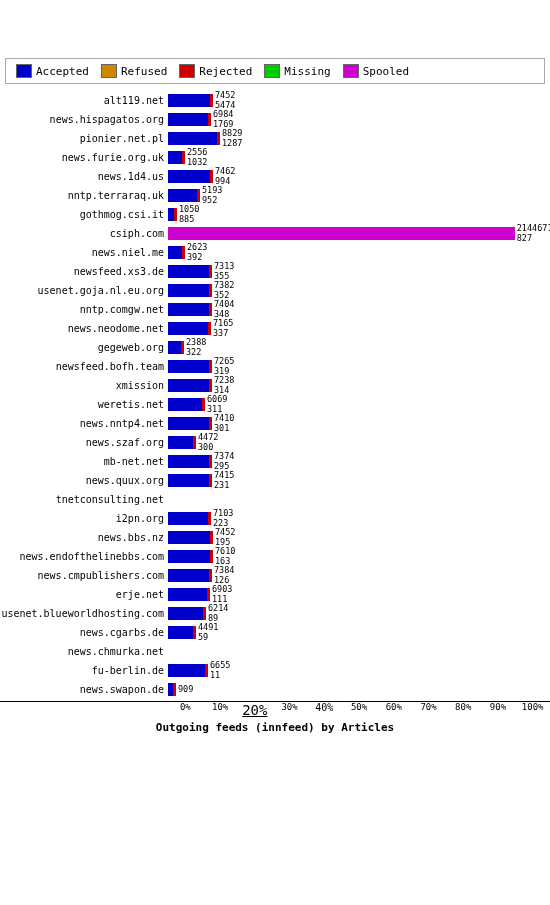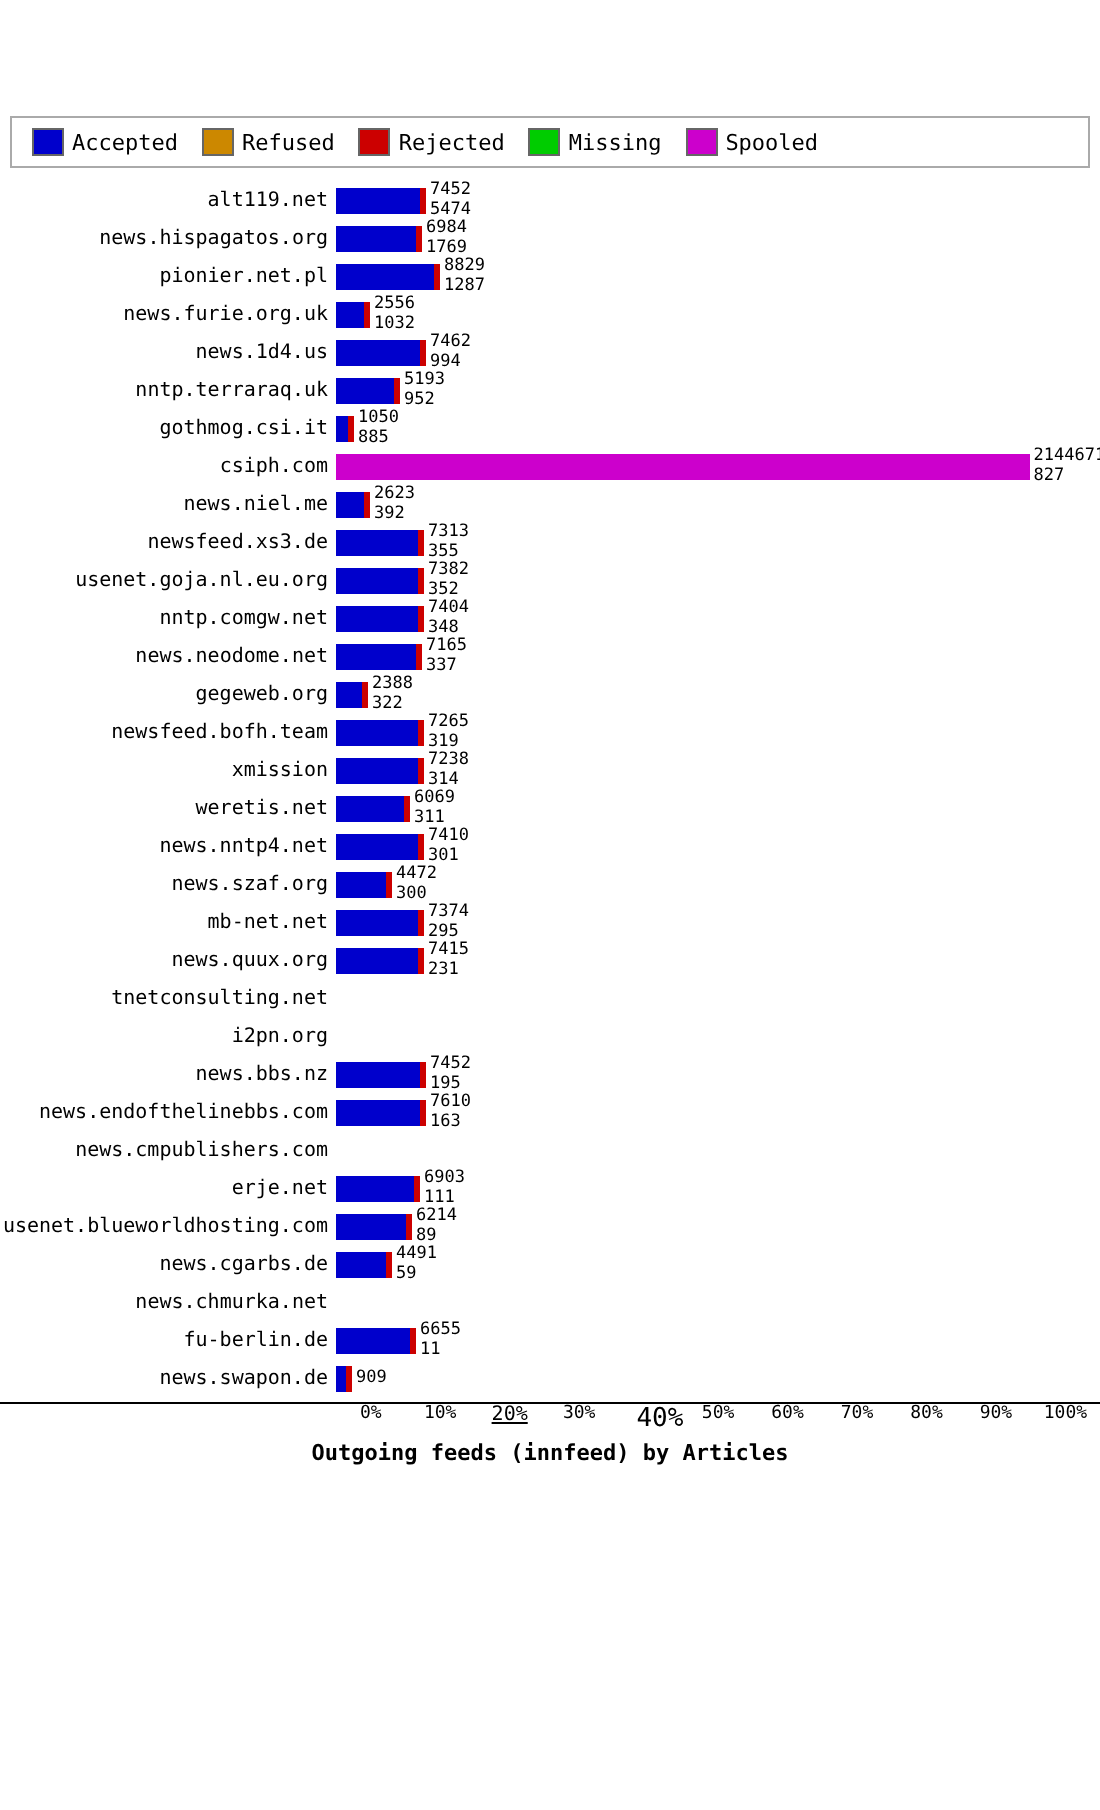--- a/index.html
+++ b/index.html
@@ -339,20 +339,28 @@
             <span>7415</span>
             <span>231</span>
           </div>
         </div>
       </div>
       <div class="row">
         <div class="row-label">tnetconsulting.net</div>
       </div>
       <div class="row">
         <div class="row-label">i2pn.org</div>
+        <div class="bar-area">
+          <div class="bar-segment" style="background: rgb(0, 0, 204); width: 40px;"></div>
+          <div class="bar-segment" style="background: rgb(204, 0, 0); width: 3px;"></div>
+          <div class="bar-label-stack">
+            <span>7103</span>
+            <span>223</span>
+          </div>
+        </div>
       </div>
       <div class="row">
         <div class="row-label">news.bbs.nz</div>
         <div class="bar-area">
           <div class="bar-segment" style="background: rgb(0, 0, 204); width: 42px;"></div>
           <div class="bar-segment" style="background: rgb(204, 0, 0); width: 3px;"></div>
           <div class="bar-label-stack">
             <span>7452</span>
             <span>195</span>
           </div>
@@ -364,20 +372,28 @@
           <div class="bar-segment" style="background: rgb(0, 0, 204); width: 42px;"></div>
           <div class="bar-segment" style="background: rgb(204, 0, 0); width: 3px;"></div>
           <div class="bar-label-stack">
             <span>7610</span>
             <span>163</span>
           </div>
         </div>
       </div>
       <div class="row">
         <div class="row-label">news.cmpublishers.com</div>
+        <div class="bar-area">
+          <div class="bar-segment" style="background: rgb(0, 0, 204); width: 41px;"></div>
+          <div class="bar-segment" style="background: rgb(204, 0, 0); width: 3px;"></div>
+          <div class="bar-label-stack">
+            <span>7384</span>
+            <span>126</span>
+          </div>
+        </div>
       </div>
       <div class="row">
         <div class="row-label">erje.net</div>
         <div class="bar-area">
           <div class="bar-segment" style="background: rgb(0, 0, 204); width: 39px;"></div>
           <div class="bar-segment" style="background: rgb(204, 0, 0); width: 3px;"></div>
           <div class="bar-label-stack">
             <span>6903</span>
             <span>111</span>
           </div>
@@ -429,23 +445,23 @@
           </div>
         </div>
       </div>
     </div>
 
   <div style="padding-left:168px; border-top:1px solid #000; display:flex;">
   </div>
   <div style="padding-left:168px; display:flex;" id="x-labels">
       <span style="flex: 1 1 0%; text-align: center; font-size: 9px; font-family: monospace;">0%</span>
       <span style="flex: 1 1 0%; text-align: center; font-size: 9px; font-family: monospace;">10%</span>
-      <span style="flex: 1 1 0%; text-align: center; font-size: 10px; font-family: monospace; text-decoration: underline;">20%</span>
+      <span style="flex: 1 1 0%; text-align: center; font-size: 14px; font-family: monospace; text-decoration: underline;">20%</span>
       <span style="flex: 1 1 0%; text-align: center; font-size: 9px; font-family: monospace;">30%</span>
-      <span style="flex: 1 1 0%; text-align: right; font-size: 13px; font-family: monospace;">40%</span>
+      <span style="flex: 1 1 0%; text-align: center; font-size: 10px; font-family: monospace;">40%</span>
       <span style="flex: 1 1 0%; text-align: center; font-size: 9px; font-family: monospace;">50%</span>
       <span style="flex: 1 1 0%; text-align: center; font-size: 9px; font-family: monospace;">60%</span>
       <span style="flex: 1 1 0%; text-align: center; font-size: 9px; font-family: monospace;">70%</span>
       <span style="flex: 1 1 0%; text-align: center; font-size: 9px; font-family: monospace;">80%</span>
       <span style="flex: 1 1 0%; text-align: center; font-size: 9px; font-family: monospace;">90%</span>
       <span style="flex: 1 1 0%; text-align: center; font-size: 9px; font-family: monospace;">100%</span>
     </div>
 
   <div class="x-title">Outgoing feeds (innfeed) by Articles</div>
 </div>

